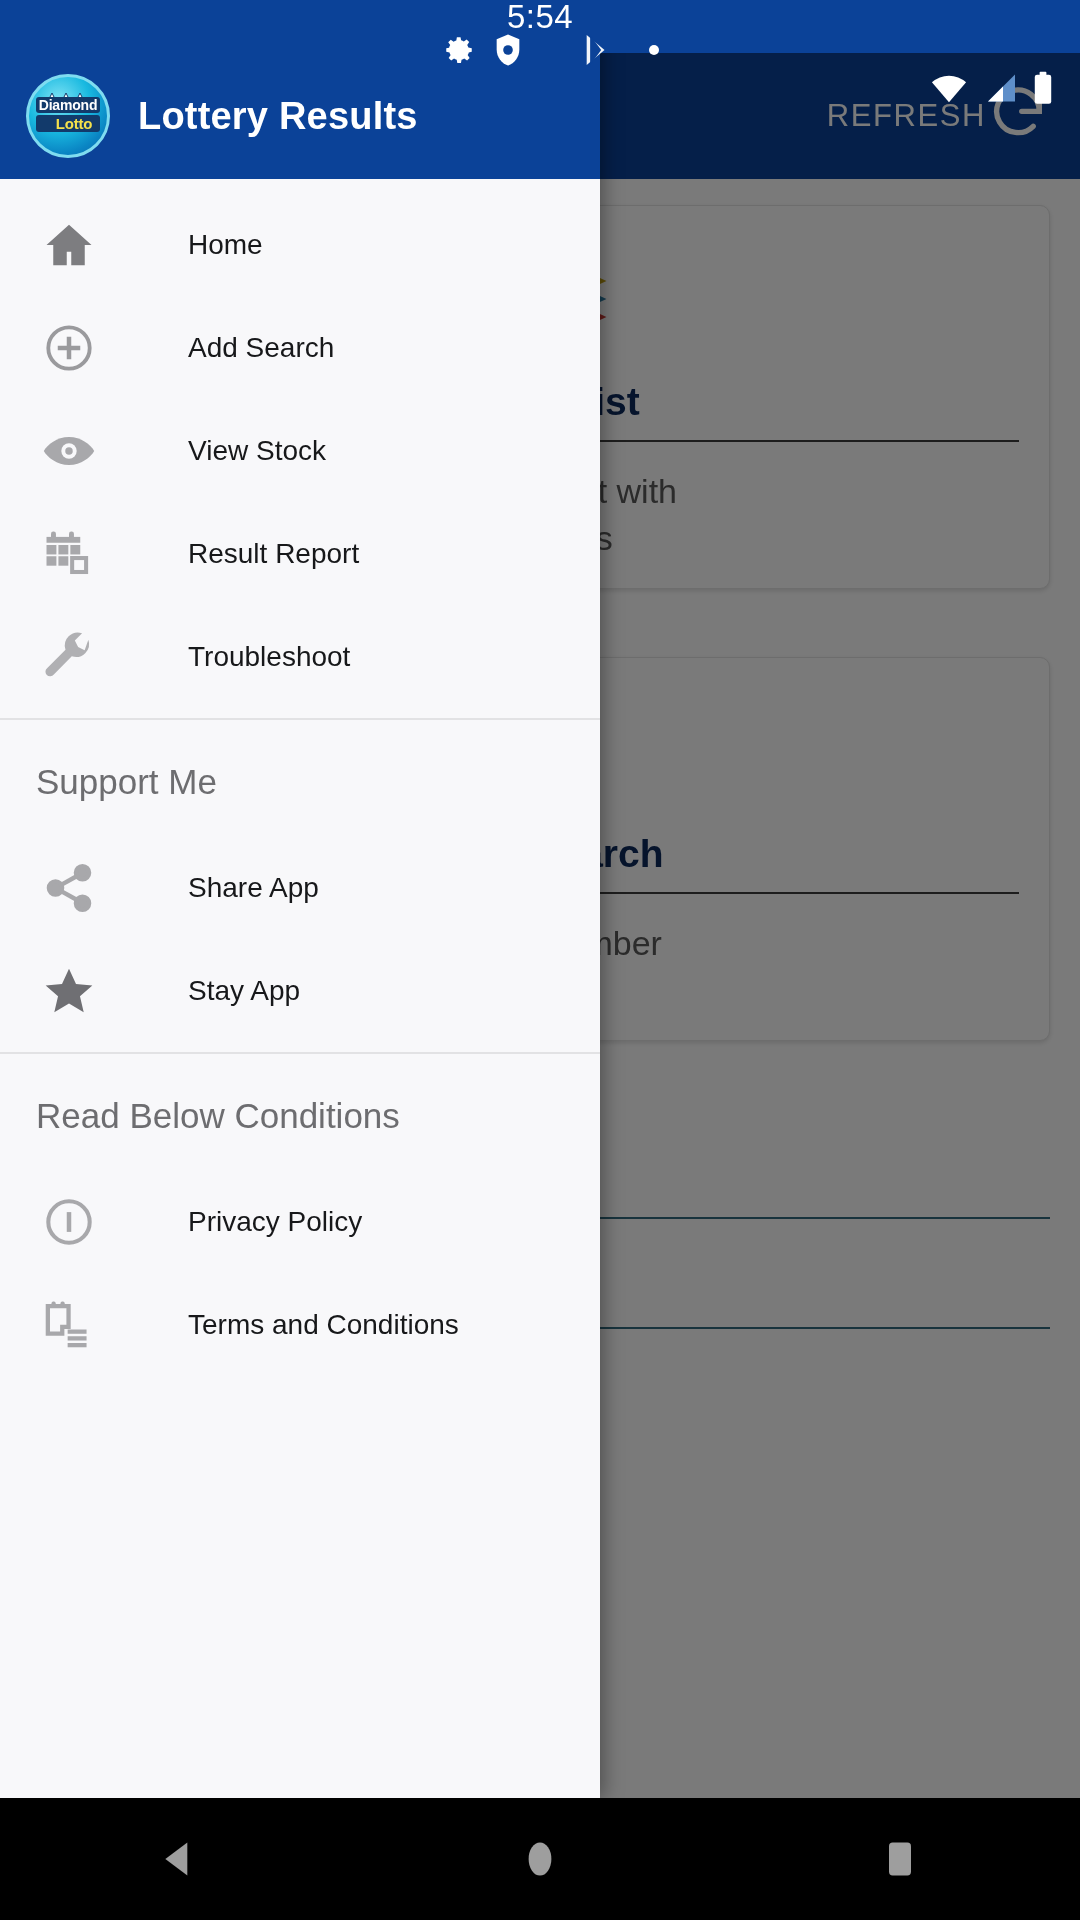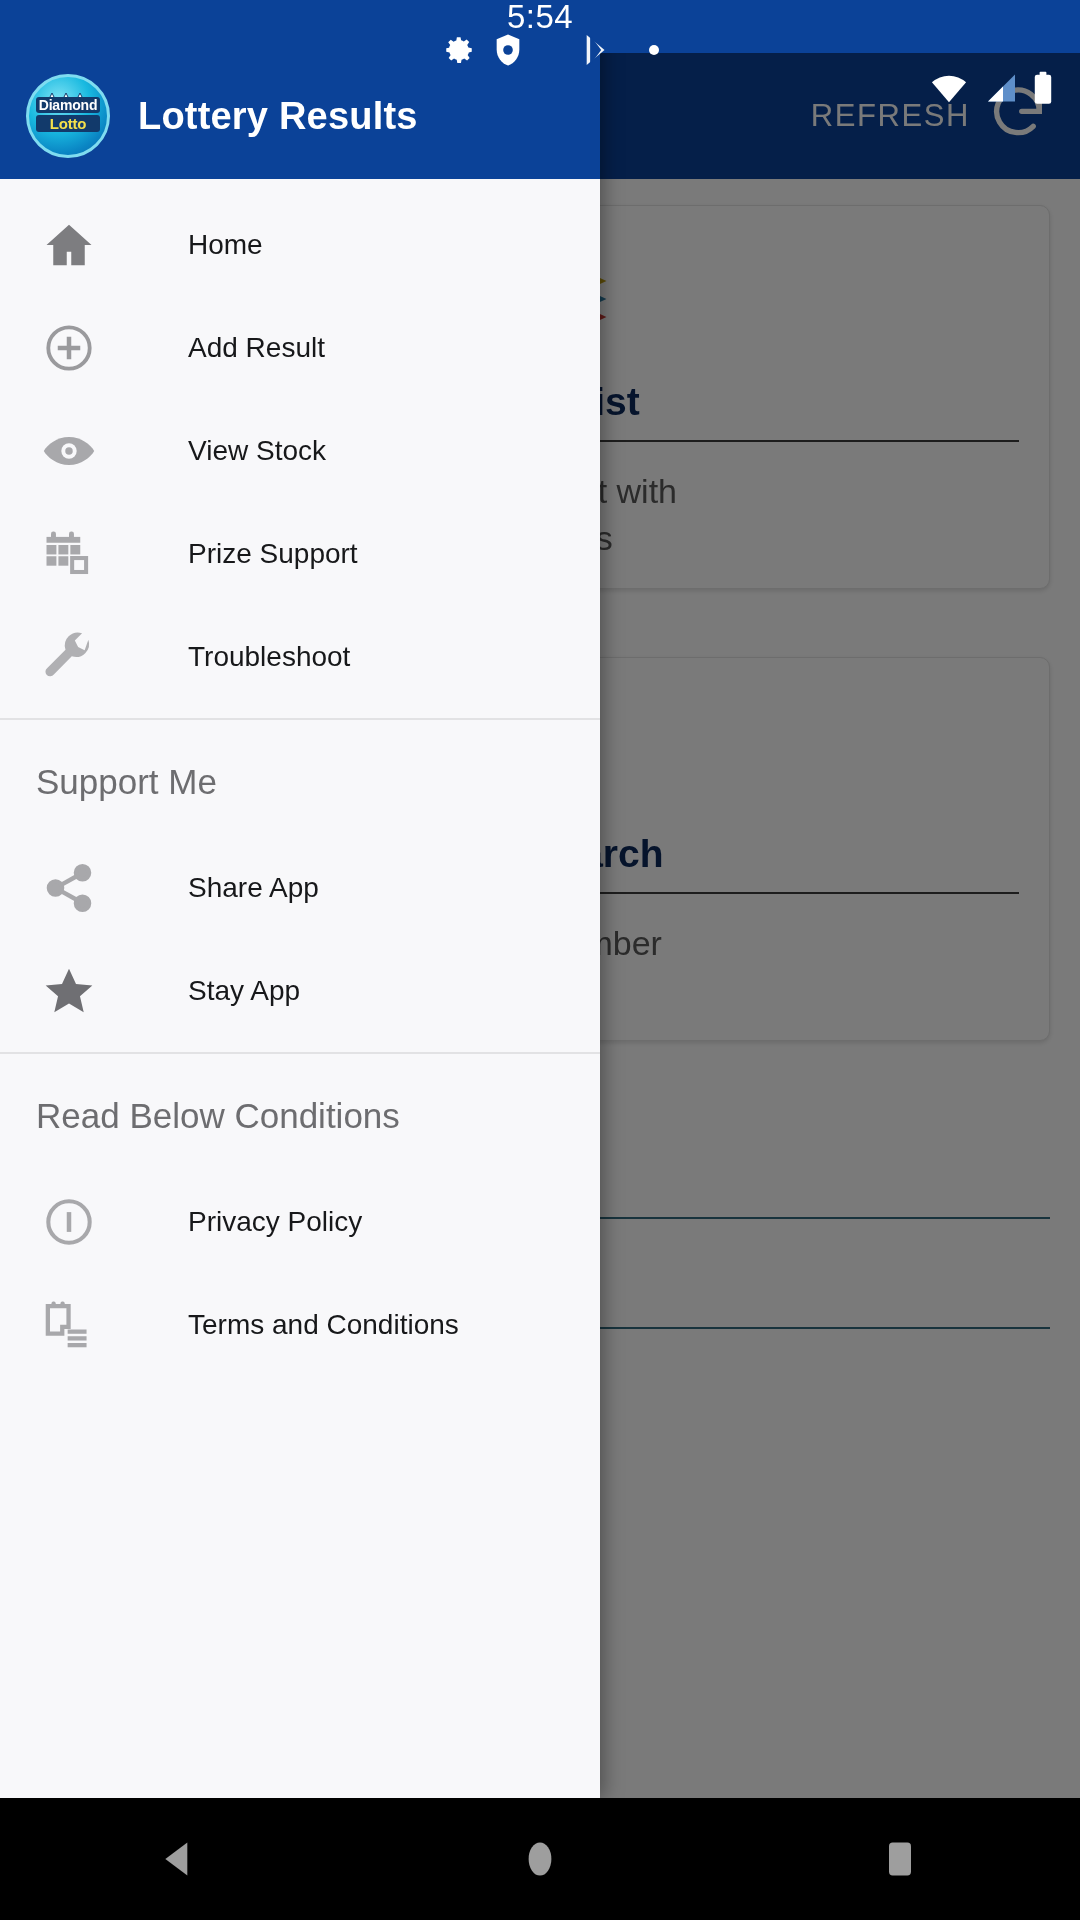--- a/index.html
+++ b/index.html
@@ -33,21 +33,21 @@
     position: absolute; top: 0; left: 0; width: 1080px; height: 1798px;
     background: #fafafa;
   }
   .bg-appbar {
     position: absolute; top: 53px; left: 0; width: 1080px; height: 126px;
     background: #0b4298;
     display: flex; align-items: center;
   }
   .bg-refresh-wrap {
     position: absolute; right: 30px; top: 53px; height: 126px;
-    display: flex; align-items: center; gap: 16px;
+    display: flex; align-items: center; 
   }
   .bg-refresh-label {
     color: #ffffff; font-size: 31px; font-weight: 500; letter-spacing: 1.6px;
   }
   .bg-content {
     position: absolute; top: 179px; left: 0; width: 1080px; height: 1619px;
     background: #ffffff;
     padding: 26px 30px 0 30px;
   }
   .card {
@@ -124,21 +124,21 @@
     padding-top: 53px;
   }
   .drawer-logo {
     width: 84px; height: 84px; border-radius: 50%;
     background: radial-gradient(circle at 38% 30%, #7fe3f5 0%, #19b9e0 42%, #0a86c4 72%, #0a5fa8 100%);
     border: 3px solid #7fdcf0;
     position: relative; flex: none;
     display: flex; align-items: center; justify-content: center;
     overflow: hidden;
   }
-  .logo-inner { text-align:center; line-height: 1; transform: translateY(-2px); }
+  .logo-inner { text-align:right; line-height: 1; transform: translateY(-2px); }
   .logo-t1 {
     display: block; font-size: 14px; font-weight: bold; color: #ffffff;
     background: #123a6b; border-radius: 3px; padding: 1px 3px;
     letter-spacing: -.2px;
   }
   .logo-t2 {
     display: block; font-size: 15px; font-weight: bold; color: #f4e04b;
     background: #123a6b; border-radius: 3px; padding: 1px 8px; margin-top: 2px;
     letter-spacing: -.2px;
   }
@@ -274,21 +274,21 @@
       </div>
 
       <div class="menu-item">
         <span class="menu-icon">
           <svg width="54" height="54" viewBox="0 0 24 24" fill="none" stroke="#9a9a9d" stroke-width="1.7">
             <circle cx="12" cy="12" r="9.2"></circle>
             <line x1="12" y1="7" x2="12" y2="17" stroke-width="2"></line>
             <line x1="7" y1="12" x2="17" y2="12" stroke-width="2"></line>
           </svg>
         </span>
-        <span class="menu-label">Add Result</span>
+        <span class="menu-label">Add Search</span>
       </div>
 
       <div class="menu-item">
         <span class="menu-icon">
           <svg width="56" height="56" viewBox="0 0 24 24" fill="#a8a8ab">
             <path d="M12 6C6.8 6 2.7 9.3 1.2 12c1.5 2.7 5.6 6 10.8 6s9.3-3.3 10.8-6C21.3 9.3 17.2 6 12 6z"></path>
             <circle cx="12" cy="12" r="3.3" fill="#f8f8fa"></circle>
             <circle cx="12" cy="12" r="1.6" fill="#a8a8ab"></circle>
           </svg>
         </span>
@@ -303,21 +303,21 @@
             <rect x="2" y="4.4" width="15" height="2.6"></rect>
             <rect x="2" y="8" width="4.4" height="4.2"></rect>
             <rect x="7.3" y="8" width="4.4" height="4.2"></rect>
             <rect x="12.6" y="8" width="4.4" height="4.2"></rect>
             <rect x="2" y="13" width="4.4" height="4.2"></rect>
             <rect x="7.3" y="13" width="4.4" height="4.2"></rect>
             <rect x="12.2" y="12.6" width="8.6" height="8.6" fill="#f8f8fa"></rect>
             <rect x="13.4" y="13.8" width="6.2" height="6.2" fill="none" stroke="#a8a8ab" stroke-width="1.8"></rect>
           </svg>
         </span>
-        <span class="menu-label">Prize Support</span>
+        <span class="menu-label">Result Report</span>
       </div>
 
       <div class="menu-item">
         <span class="menu-icon">
           <svg width="56" height="56" viewBox="0 0 24 24" fill="#b0b0b3">
             <path d="M20.3 4.6a5.6 5.6 0 0 1-7.1 7.1L5.5 19.5a2 2 0 1 1-2.8-2.8l7.8-7.8a5.6 5.6 0 0 1 7.1-7.1l-3.1 3.1 1.4 2.8 2.8 1.4z"></path>
           </svg>
         </span>
         <span class="menu-label">Troubleshoot</span>
       </div>

